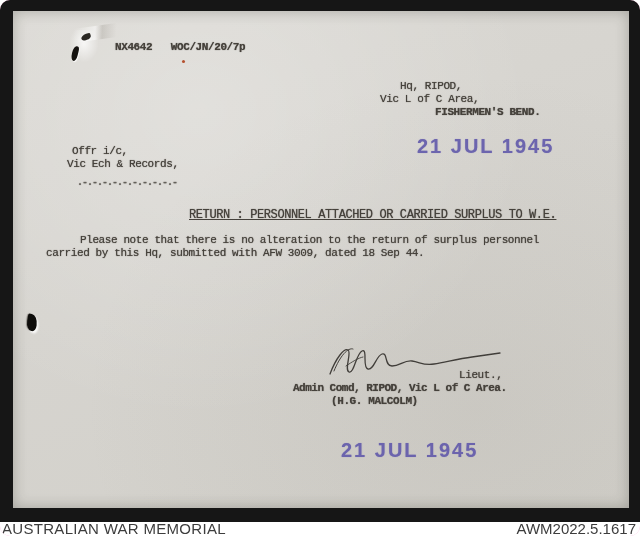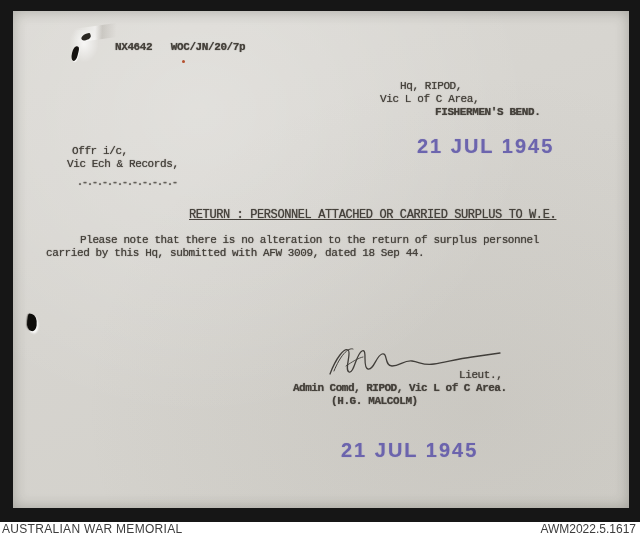--- a/index.html
+++ b/index.html
@@ -1,17 +1,17 @@
 <!DOCTYPE html>
 <html><head>
 <meta charset="utf-8">
 <style>
   html,body{margin:0;padding:0;background:#ffffff;}
   #stage{position:relative;width:640px;height:536px;overflow:hidden;background:#f9a8d4;
-         font-family:"Liberation Sans",sans-serif;}
+         font-family:"Liberation Sans",sans-serif;border-radius:10px;}
   
   .photo-frame{position:absolute;left:0;top:0;width:640px;height:522px;background:#161616;}
   
   .paper{position:absolute;left:13px;top:11px;width:616px;height:497px;
          background:
            radial-gradient(ellipse at 30% 20%, rgba(255,255,255,0.25), rgba(255,255,255,0) 55%),
            radial-gradient(ellipse at 75% 80%, rgba(120,115,105,0.10), rgba(0,0,0,0) 60%),
            linear-gradient(160deg, #dad8d3 0%, #d6d4cf 45%, #d2d0ca 100%);
          box-shadow:inset 0 0 14px rgba(40,38,34,0.28);}
   
@@ -36,22 +36,22 @@
       border-radius:20% 70% 40% 60%;transform:rotate(8deg);
       box-shadow:2px 2px 2px rgba(255,255,255,0.85), -1px 0 1px rgba(90,85,78,0.6);}
   .speck-red{position:absolute;left:182px;top:60px;width:3px;height:3px;background:#b4502e;border-radius:50%;}
   .crease{position:absolute;left:60px;top:26px;width:70px;height:14px;
       background:linear-gradient(100deg, rgba(255,255,255,0) 20%, rgba(255,255,255,0.5) 50%, rgba(140,135,125,0.25) 60%, rgba(255,255,255,0) 80%);
       transform:rotate(-8deg);}
   
   .sig-svg{position:absolute;left:322px;top:344px;width:185px;height:36px;}
   
   .caption-bar{position:absolute;left:0;top:522px;width:640px;height:14px;background:#ffffff;
-      display:flex;justify-content:space-between;align-items:center;
-      font-family:"Liberation Sans",sans-serif;font-size:12px;color:#3d3d3d;line-height:13px;}
+      display:flex;justify-content:space-between;align-items:flex-start;
+      font-family:"Liberation Sans",sans-serif;font-size:15px;color:#3d3d3d;line-height:13px;}
   .caption-bar .left{padding-left:2px;letter-spacing:0.3px;}
   .caption-bar .right{padding-right:4px;}
 </style>
 </head>
 <body>
 
 <div id="stage">
 
   <div class="photo-frame"></div>
 

